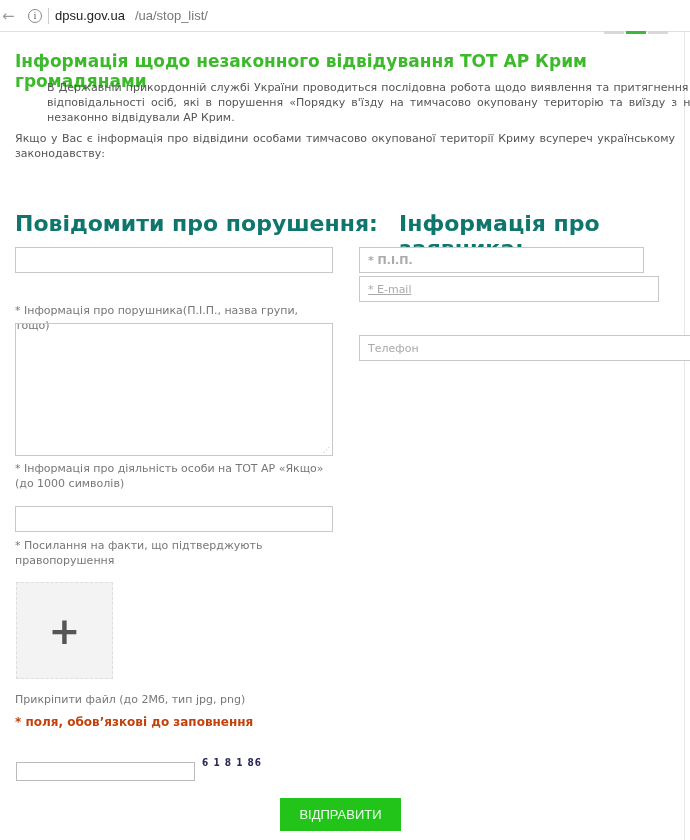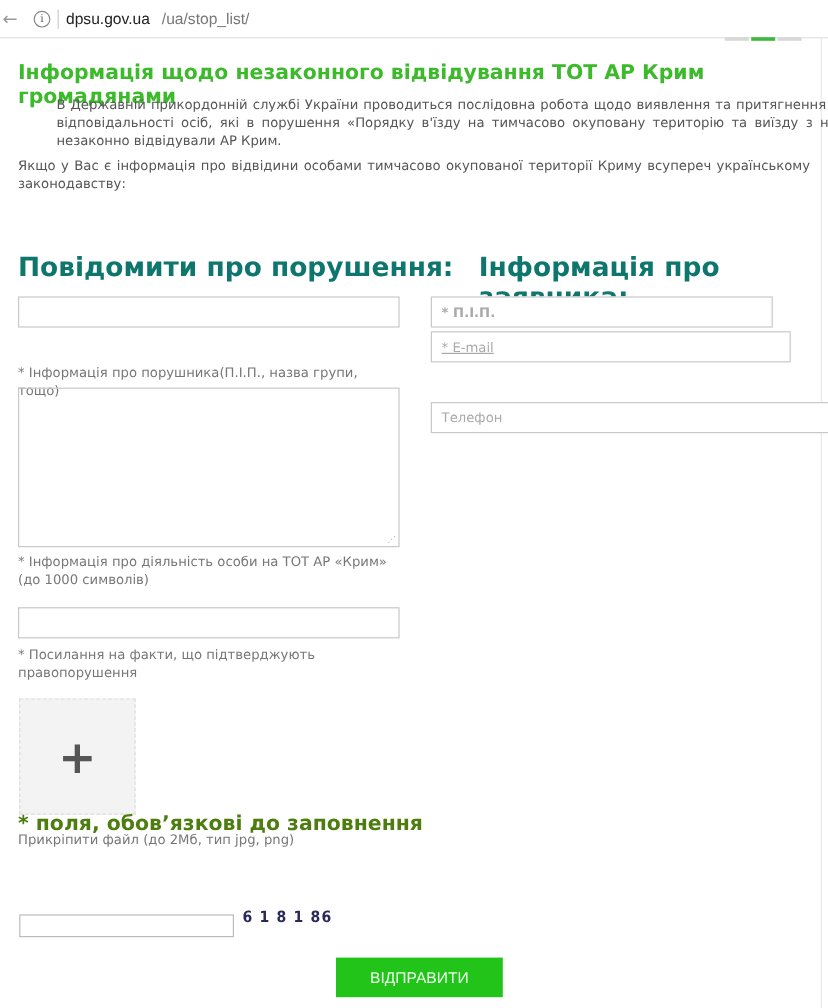--- a/index.html
+++ b/index.html
@@ -22,24 +22,24 @@
   h2 { position: absolute; margin: 0; font-size: 22px; font-weight: bold; color: #0f766e; }
   .h-left { left: 15px; top: 211px; }
   .h-right { left: 359px; top: 211px; margin-left: 40px; }
   .field { position: absolute; border: 1px solid #c8c8c8; background: #fff; height: 26px; padding: 0 8px; font-size: 11px; color: #aaa; display: flex; align-items: center; }
   .hint { position: absolute; left: 15px; font-size: 11px; color: #777; line-height: 15px; width: 310px; }
   .ta { position: absolute; left: 15px; top: 323px; width: 318px; height: 133px; border: 1px solid #c8c8c8; }
   .grip { position: absolute; right: 2px; bottom: 1px; font-size: 7px; color: #aaa; }
   .upload { position: absolute; left: 16px; top: 582px; width: 97px; height: 97px; background: #f3f3f3; border: 1px dashed #ddd; display: flex; align-items: center; justify-content: center; }
   .plus { font-size: 38px; font-weight: bold; color: #555; line-height: 1; }
   .attach { position: absolute; left: 15px; top: 693px; font-size: 11px; color: #777; }
-  .required { position: absolute; left: 15px; top: 677px; font-size: 17px; font-weight: bold; color: #4d7c0f; }
+  .required { position: absolute; left: 15px; top: 715px; font-size: 12px; font-weight: bold; color: #c2410c; }
   .captcha-input { position: absolute; left: 16px; top: 762px; width: 179px; height: 19px; border: 1px solid #bbb; }
-  .captcha-img { position: absolute; left: 202px; top: 757px; font-size: 13px; font-weight: bold; color: #2a2a5a; letter-spacing: 1px; font-family: "DejaVu Sans Condensed", "DejaVu Sans", sans-serif; }
-  .submit { position: absolute; left: 280px; top: 798px; width: 139px; height: 33px; background: #22c41a; color: #eaffea; font-size: 13px; font-family: "Liberation Sans", sans-serif; display: flex; align-items: center; justify-content: center; border: none; }
+  .captcha-img { position: absolute; left: 202px; top: 757px; font-size: 10px; font-weight: bold; color: #2a2a5a; letter-spacing: 1px; font-family: "DejaVu Sans Condensed", "DejaVu Sans", sans-serif; }
+  .submit { position: absolute; left: 280px; top: 798px; width: 121px; height: 33px; background: #22c41a; color: #eaffea; font-size: 13px; font-family: "Liberation Sans", sans-serif; display: flex; align-items: center; justify-content: center; border: none; }
 </style>
 </head>
 <body>
 
 <div class="addressbar">
   <span class="back">←</span>
   <span class="info">i</span>
   <span class="sep"></span>
   <span class="url"><span>dpsu.gov.ua</span><span class="path">/ua/stop_list/</span></span>
 </div>
@@ -56,21 +56,21 @@
 
 <h2 class="h-left">Повідомити про порушення:</h2>
 <h2 class="h-right">Інформація про заявника:</h2>
 
 <div class="field" style="left:15px;top:247px;width:318px;"></div>
 <div class="hint" style="top:279px;margin-top:24px;">* Інформація про порушника(П.І.П., назва групи, тощо)</div>
 
 <div class="ta">
     <span class="grip">⋰</span>
   </div>
-<div class="hint" style="top:461px;">* Інформація про діяльність особи на ТОТ АР «Крим» (до 1000 символів)</div>
+<div class="hint" style="top:461px;">* Інформація про діяльність особи на ТОТ АР «Якщо» (до 1000 символів)</div>
 
 <div class="field" style="left:15px;top:506px;width:318px;"></div>
 <div class="hint" style="top:538px;">* Посилання на факти, що підтверджують правопорушення</div>
 
 <div class="upload">
     <span class="plus">+</span>
   </div>
 <div class="attach">Прикріпити файл (до 2Мб, тип jpg, png)</div>
 <div class="required">* поля, обов’язкові до заповнення</div>
 

